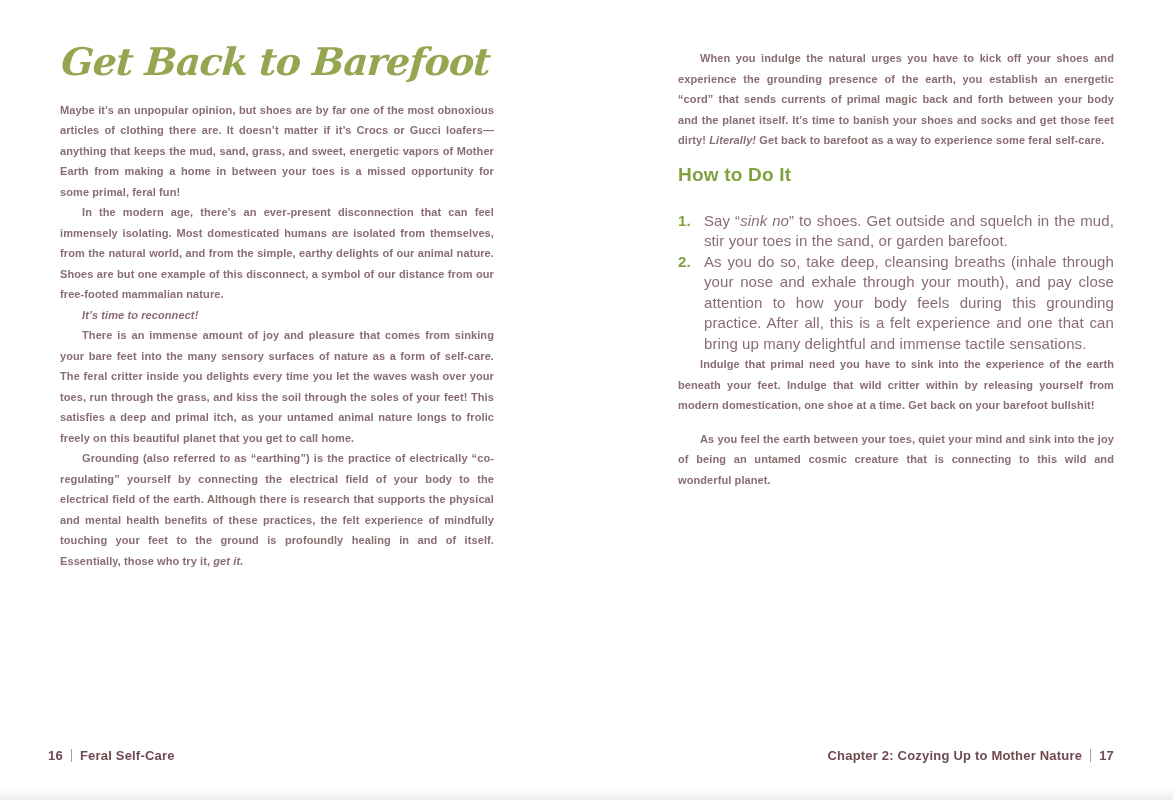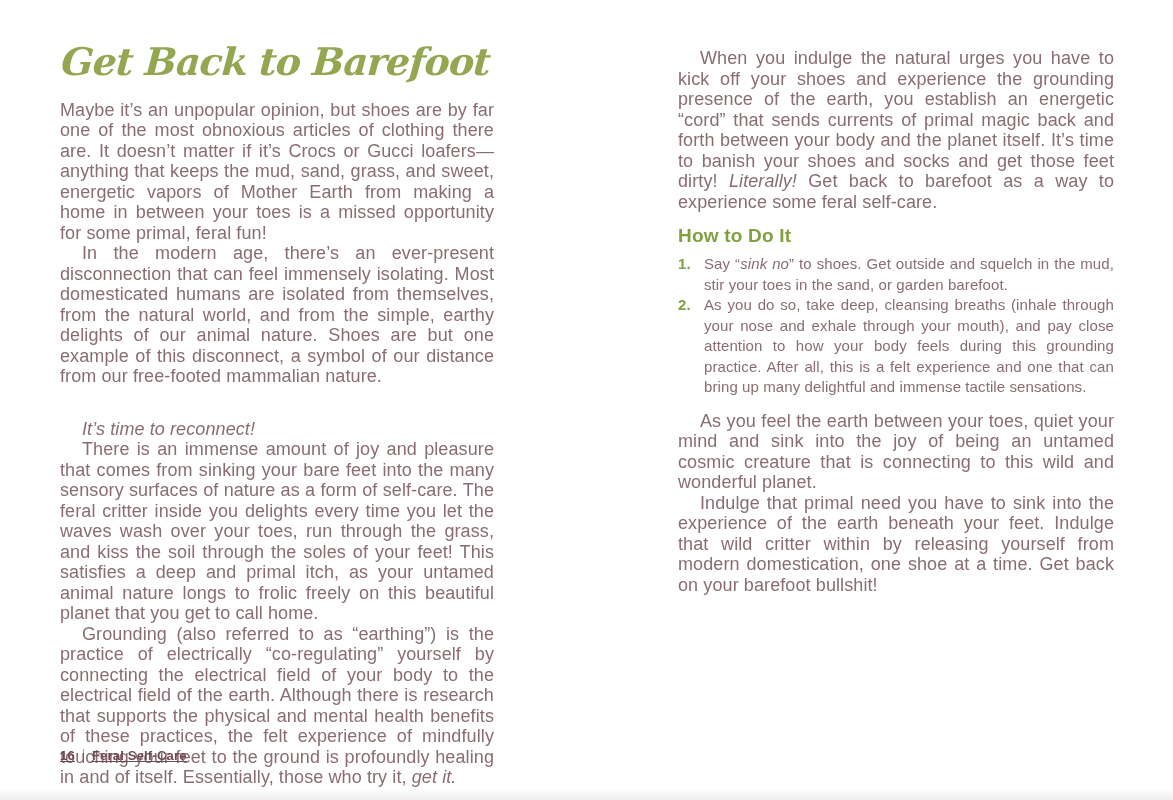--- a/index.html
+++ b/index.html
@@ -36,34 +36,35 @@
     line-height: 1.15;
     letter-spacing: -1px;
     margin: 0 0 16px 0;
     transform: skewX(-4deg);
     transform-origin: left bottom;
   }
 
   
   .body-text p {
     margin: 0;
-    font-size: 18px;
+    font-size: 11px;
     line-height: 20.5px;
     text-align: justify;
     letter-spacing: 0.1px;
+    font-weight: bold;
   }
   .body-text p.ind { text-indent: 22px; }
   .it { font-style: italic; }
-  p.all-italic { font-style: italic; margin-top: 32px; }
+  p.all-italic { font-style: italic; }
 
   
   .howto-heading {
     font-size: 19px;
     font-weight: bold;
-    margin: 13px 0 7px 0;
+    margin: 13px 0 25px 0;
     letter-spacing: 0.2px;
   }
   .howto-list { margin: 0; padding: 0; list-style: none; }
   .howto-list .li {
     position: relative;
     padding-left: 26px;
     font-size: 15px;
     line-height: 20.5px;
     text-align: justify;
     letter-spacing: 0.1px;
@@ -77,21 +78,21 @@
   .after-list { margin-top: 13px !important; }
 
   
   .footer {
     position: absolute;
     top: 748px;
     font-size: 13px;
     font-weight: bold;
     letter-spacing: 0.2px;
   }
-  .footer-left  { left: 60px; text-decoration: underline; }
+  .footer-left  { left: 48px; }
   .footer-right { right: 59px; text-align: right; }
   .divider {
     display: inline-block;
     width: 1px;
     height: 13px;
     margin: 0 8px;
     vertical-align: -2px;
     opacity: 0.55;
   }
 
@@ -129,22 +130,25 @@
       <div class="li">
         <span class="num" style="color: rgb(128, 161, 64);">1.</span>
         <span class="li-text"><span>Say “</span><span class="it">sink no</span><span>” to shoes. Get outside and squelch in the mud, stir your toes in the sand, or garden barefoot.</span></span>
       </div>
       <div class="li">
         <span class="num" style="color: rgb(128, 161, 64);">2.</span>
         <span class="li-text"><span>As you do so, take deep, cleansing breaths (inhale through your nose and exhale through your mouth), and pay close attention to how your body feels during this grounding practice. After all, this is a felt experience and one that can bring up many delightful and immense tactile sensations.</span></span>
       </div>
     </div>
 
+    <p class="ind"><span>Indulge that primal need you have to sink into the experience of the earth beneath your feet. Indulge that wild critter within by releasing yourself from modern domestication, one shoe at a time. Get back on your barefoot bullshit!</span></p>
     <p class="ind after-list"><span>As you feel the earth between your toes, quiet your mind and sink into the joy of being an untamed cosmic creature that is connecting to this wild and wonderful planet.</span></p>
-    <p class="ind"><span>Indulge that primal need you have to sink into the experience of the earth beneath your feet. Indulge that wild critter within by releasing yourself from modern domestication, one shoe at a time. Get back on your barefoot bullshit!</span></p>
   </div>
 
   <div class="footer footer-left" style="color: rgb(111, 74, 81);">
     <span>16</span><span class="divider" style="background: rgb(111, 74, 81);"></span><span>Feral Self-Care</span>
+  </div>
+  <div class="footer footer-right" style="color: rgb(111, 74, 81);">
+    <span>Chapter 2: Cozying Up to Mother Nature</span><span class="divider" style="background: rgb(111, 74, 81);"></span><span>17</span>
   </div>
 
   <div class="bottom-shadow"></div>
 </div>
 
 </body></html>

